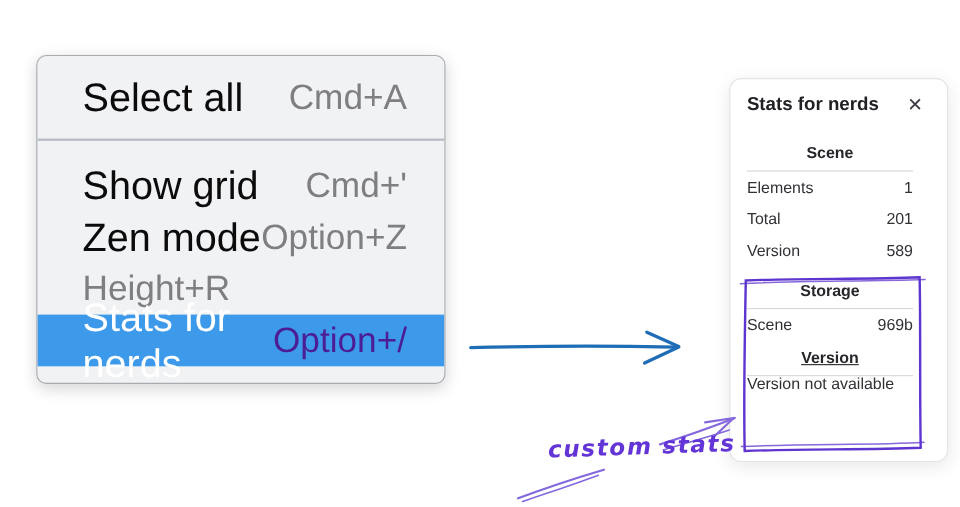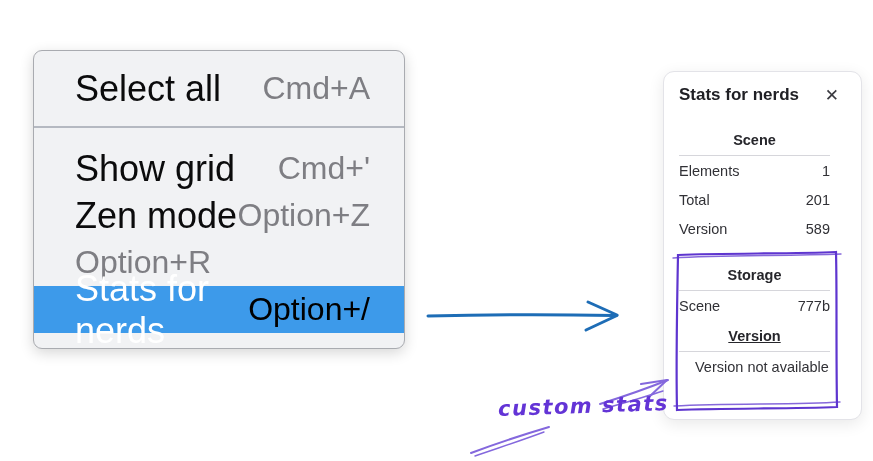--- a/index.html
+++ b/index.html
@@ -17,41 +17,41 @@
   .menu-row{display:flex;justify-content:space-between;align-items:center;
     padding:0 34px 0 41px;}
   .menu-row .label{font-size:36px;color:#0b0b0c;}
   .menu-row .shortcut{font-size:32px;color:#7e7e83;}
   .row-select-all{height:75px;}
   .menu-sep{height:2px;background:#b5b9c1;}
   .menu-sec2{padding-top:17px;}
   .menu-sec2 .menu-row{height:47px;}
   .menu-row.highlighted{background:#3d9aea;}
   .menu-row.highlighted .label{color:#ffffff;}
-  .menu-row.highlighted .shortcut{color:#000000;margin-left:15px;}
+  .menu-row.highlighted .shortcut{color:#4c1d95;margin-left:15px;}
 
   
   .stats{
     position:absolute;left:663px;top:71px;width:199px;height:349px;
     background:#ffffff;border:1px solid #e3e3e8;border-radius:11px;
     box-shadow:0 4px 16px rgba(0,0,0,.09);box-sizing:border-box;
   }
   .stats-header{display:flex;justify-content:space-between;align-items:center;
     padding:13px 26px 0 15px;}
   .stats-title{font-size:17px;font-weight:bold;color:#202025;line-height:20px;}
   .close-btn{font-size:17px;color:#3a3a40;line-height:1;cursor:pointer;margin-right:-4px;background:none;border:none;padding:0;font-family:inherit;}
   .stats-body{padding:0 31px 0 15px;font-size:14.5px;color:#313136;}
   .sec-h{text-align:center;font-weight:bold;font-size:14.5px;color:#26262b;margin:14px 0 7px 0;}
   .sec-scene .sec-h{margin-top:27px;}
-  .sec-storage .sec-h{margin-top:24px;}
+  .sec-storage .sec-h{margin-top:14px;}
   .sec-version .sec-h{margin-top:8px;text-decoration:underline;}
   .sec-hr{border:none;border-top:1px solid #d6d6db;margin:0;}
   .s-row{display:flex;justify-content:space-between;align-items:center;height:29px;}
   .s-row .v{text-align:right;}
-  .note-row{height:29px;display:flex;align-items:center;padding-left:16px;}
+  .note-row{height:29px;display:flex;align-items:flex-start;}
 
   
   .overlay{position:absolute;left:0;top:0;pointer-events:none;}
   .custom-stats-label{
     position:absolute;left:498px;top:394px;
     font-size:21px;font-style:italic;font-weight:bold;letter-spacing:1.5px;
     color:#6334d6;transform:rotate(-2deg);
     font-family:"DejaVu Sans",sans-serif;
   }
 </style>
@@ -67,21 +67,21 @@
   <div class="menu-sec2">
     <div class="menu-row">
       <span class="label">Show grid</span>
       <span class="shortcut">Cmd+'</span>
     </div>
     <div class="menu-row">
       <span class="label">Zen mode</span>
       <span class="shortcut">Option+Z</span>
     </div>
     <div class="menu-row">
-      <span class="shortcut">Option+R</span>
+      <span class="shortcut">Height+R</span>
     </div>
     <div class="menu-row highlighted">
       <span class="label">Stats for nerds</span>
       <span class="shortcut">Option+/</span>
     </div>
   </div>
 </div>
 
 <div class="stats">
   <div class="stats-header">
@@ -105,21 +105,21 @@
         <span>Version</span>
         <span class="v">589</span>
       </div>
     </div>
 
     <div class="sec sec-storage">
       <div class="sec-h">Storage</div>
       <hr class="sec-hr">
       <div class="s-row">
         <span>Scene</span>
-        <span class="v">777b</span>
+        <span class="v">969b</span>
       </div>
     </div>
 
     <div class="sec sec-version">
       <div class="sec-h">Version</div>
       <hr class="sec-hr">
       <div class="note-row">
         <span>Version not available</span>
       </div>
     </div>

